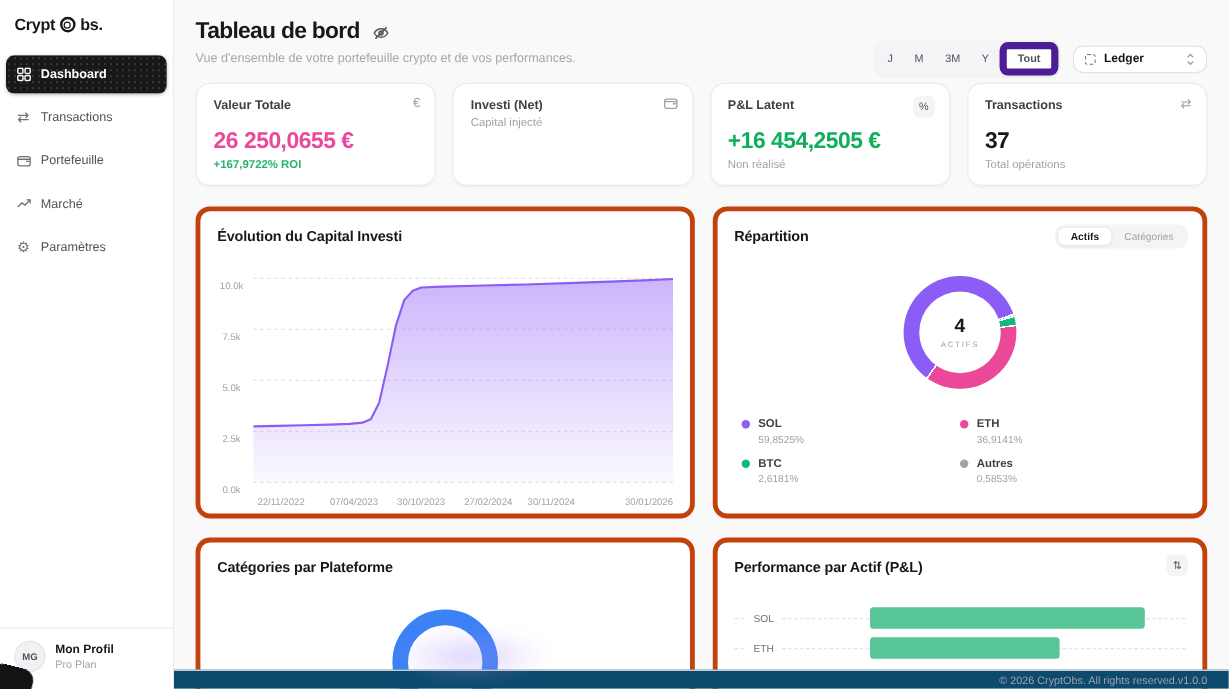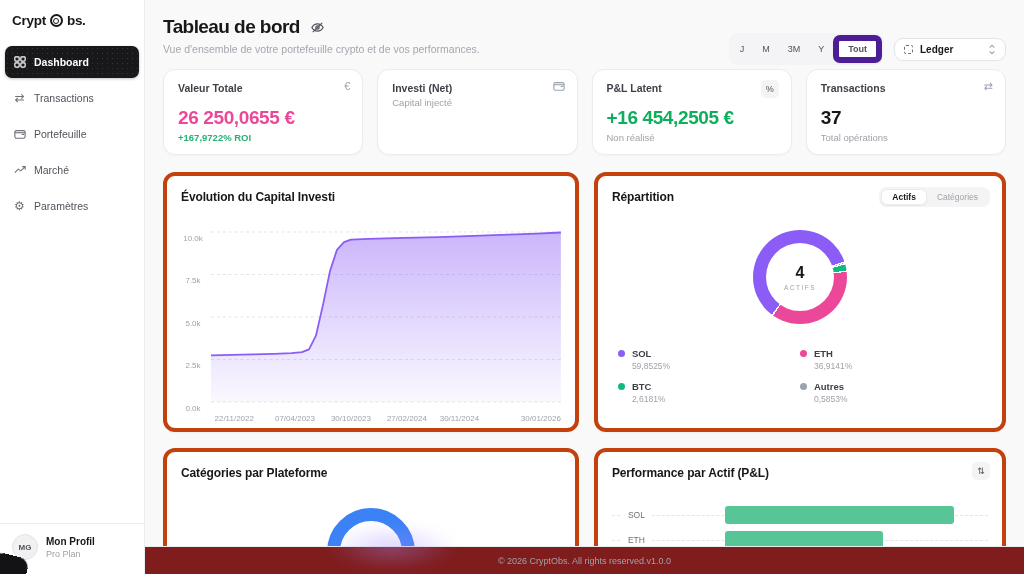--- a/index.html
+++ b/index.html
@@ -102,22 +102,22 @@
     border-radius:5px; display:flex; align-items:center; justify-content:center; font-size:9px;
     color:#52525b; cursor:pointer; }
   .perf-rows { margin-top:26px; display:flex; flex-direction:column; gap:7px; }
   .perf-row { position:relative; height:18px; }
   .perf-dash { position:absolute; left:0; right:0; top:50%; border-top:1px dashed #e4e4e7; }
   .perf-label { position:absolute; left:10px; top:50%; transform:translateY(-50%); background:#fff;
     padding:0 6px; font-size:8.5px; color:#71717a; z-index:2; }
   .perf-bar { position:absolute; top:0; height:18px; border-radius:3px; z-index:1; }
 
   
-  .footer { position:absolute; left:0; right:0; bottom:0; height:28px; background:#7f1d1d;
-    border-top:1px solid #ececf0; display:flex; align-items:center; justify-content:center;
+  .footer { position:absolute; left:0; right:0; bottom:0; height:16px; background:#0c4a6e;
+    border-top:1px solid #ececf0; display:flex; align-items:center; justify-content:flex-end;
     padding:0 18px; z-index:50; }
   .footer-text { font-size:9px; color:#a1a1aa; }
   .glow { position:absolute; left:182px; top:524px; width:130px; height:46px; z-index:55;
     background:radial-gradient(closest-side, rgba(167,139,250,.38), rgba(167,139,250,0));
     filter:blur(6px); pointer-events:none; }
 
   svg.ic-svg { display:block; }
 </style>
 </head>
 <body>

